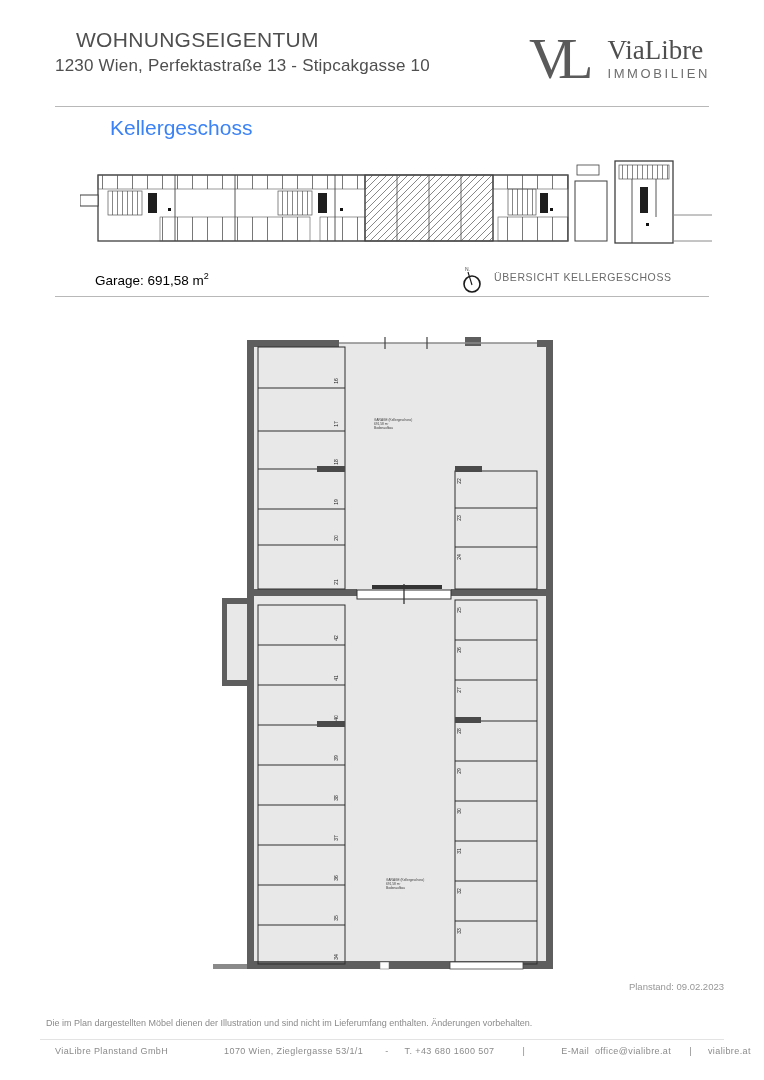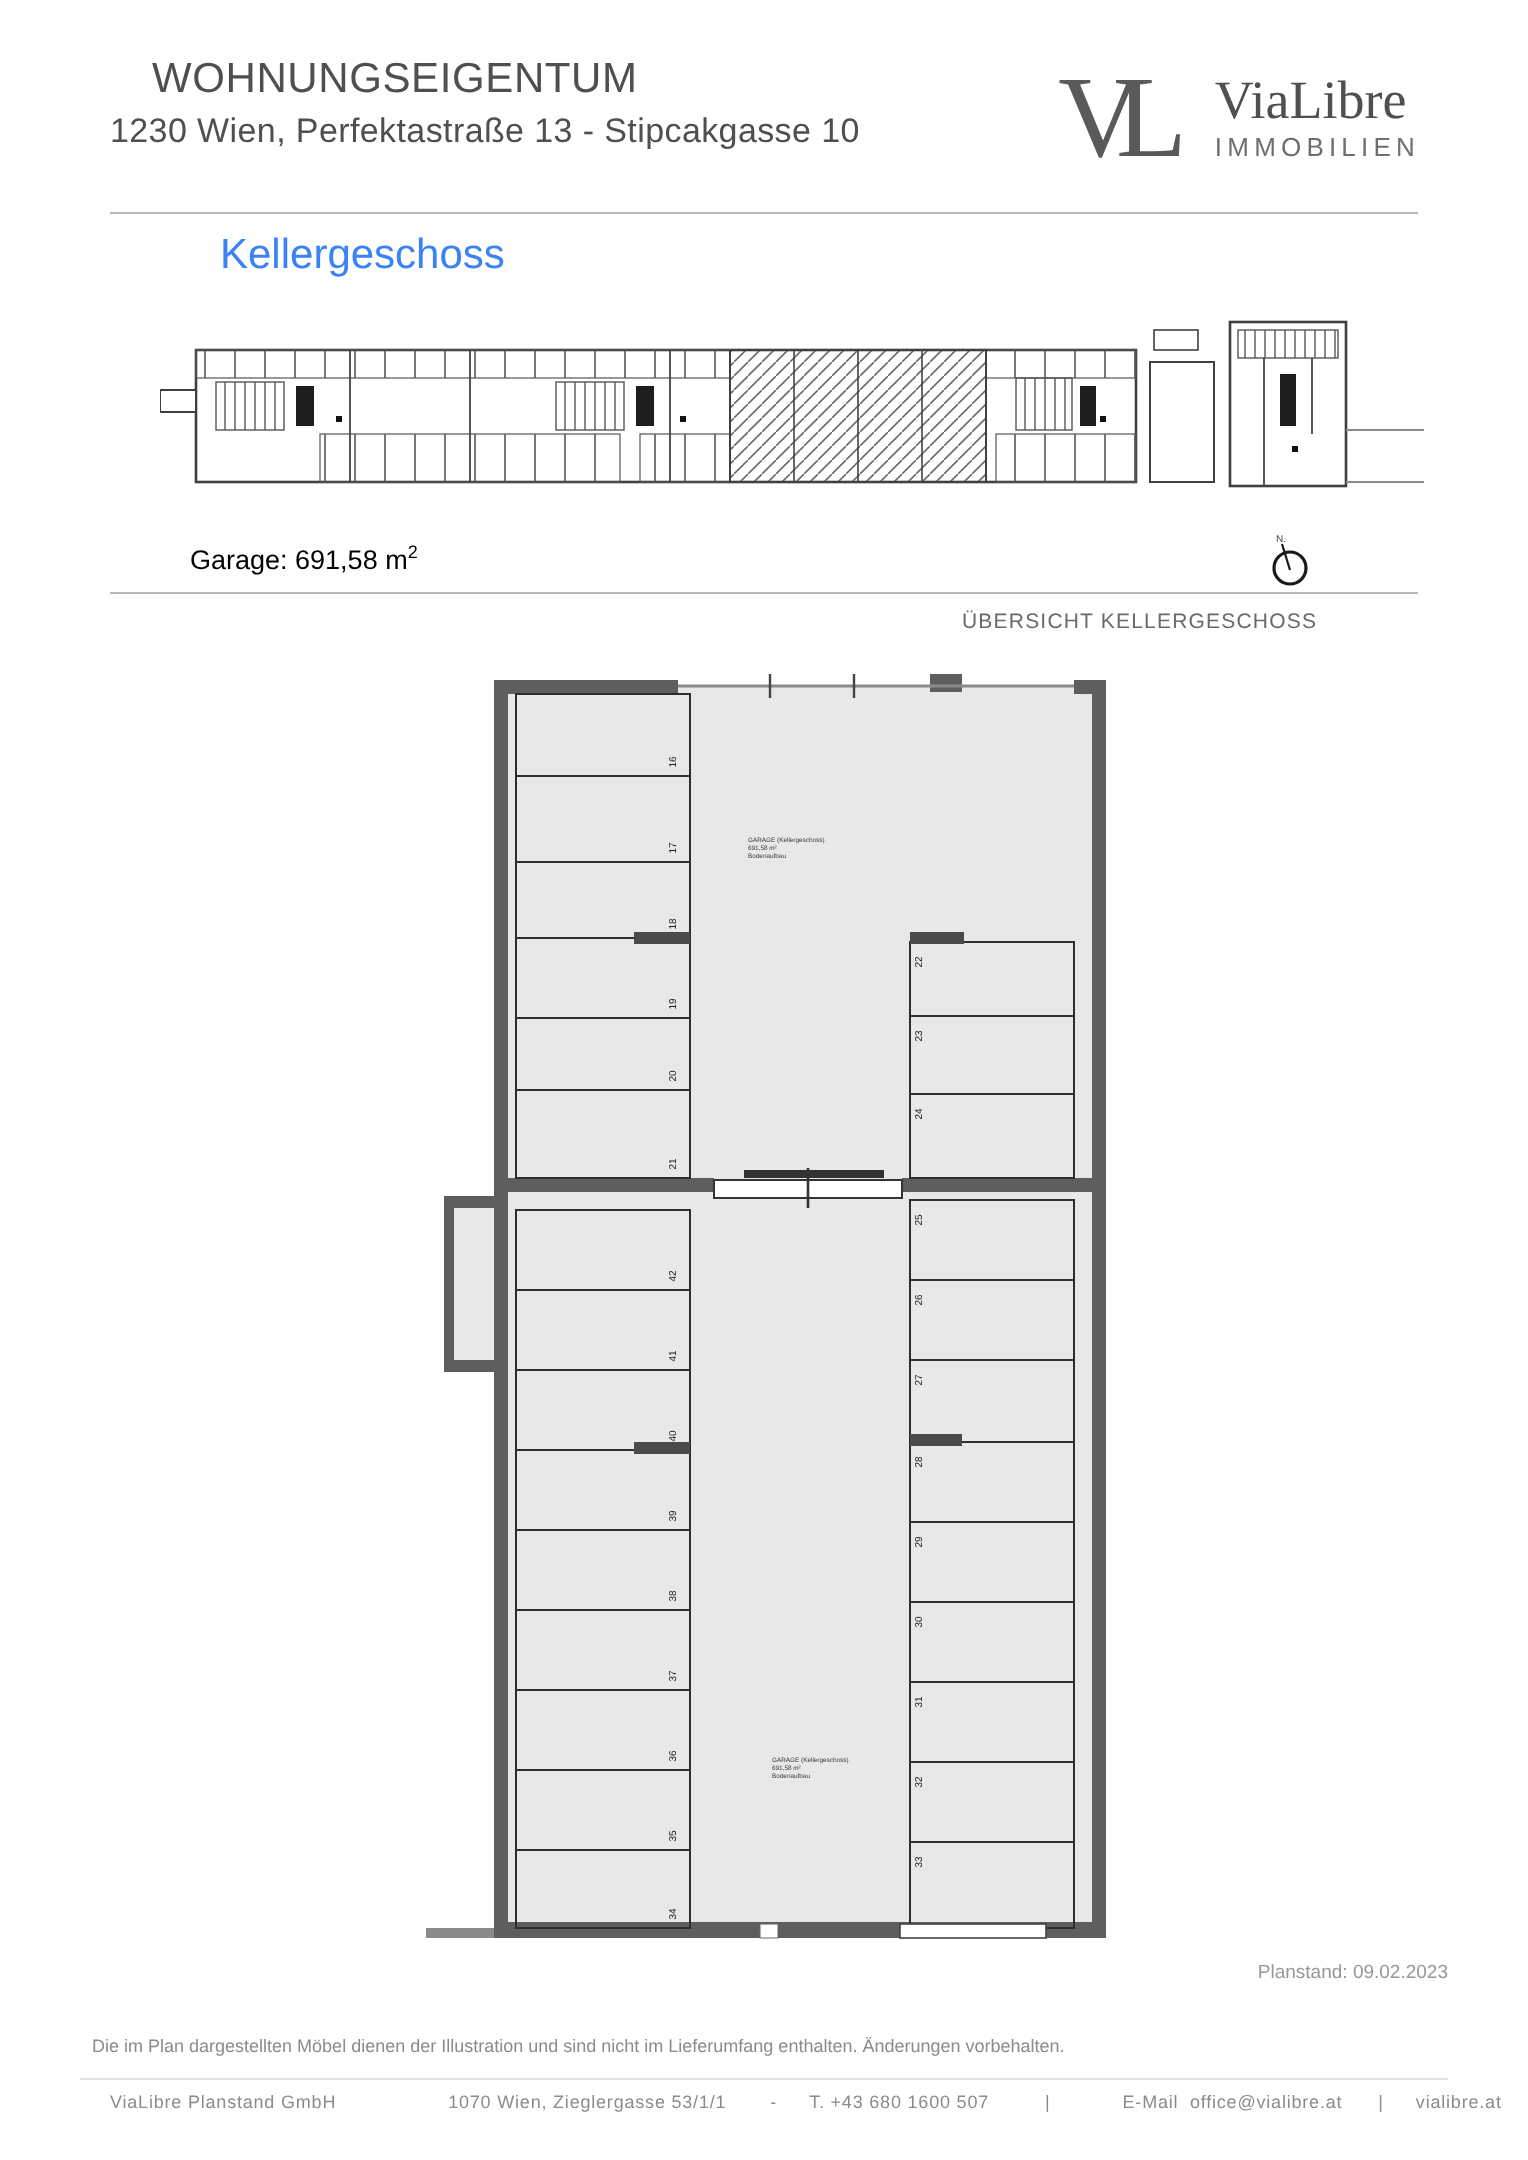--- a/index.html
+++ b/index.html
@@ -16,21 +16,21 @@
   .logo-txt{margin-left:14px;margin-top:6px;}
   .logo-name{font-family:"Liberation Serif","DejaVu Serif",serif;font-size:27px;color:#4f4f4f;line-height:28px;}
   .logo-tag{font-size:13px;color:#6e6e6e;letter-spacing:2.6px;margin-top:2px;}
   .rule{position:absolute;left:55px;width:654px;border-top:1px solid #b8b8b8;height:0;}
   .rule1{top:106px;}
   .rule2{top:296px;}
   .floor-label{position:absolute;left:82px;top:116px;font-size:21px;color:#3b82f6;margin-left:28px;}
   
   .garage-label{position:absolute;left:95px;top:271px;font-size:13.5px;color:#000000;}
   .garage-label sup{font-size:9px;}
-  .overview-row{position:absolute;left:473px;top:263px;display:flex;align-items:flex-end;flex-direction:column;}
+  .overview-row{position:absolute;left:458px;top:263px;display:flex;align-items:flex-start;}
   .overview-label{font-size:10.5px;color:#6a6a6a;letter-spacing:.6px;margin-left:8px;margin-top:8px;}
   
   .ovw{position:absolute;left:80px;top:153px;}
   .plan{position:absolute;left:205px;top:330px;}
   .num{font-size:5px;fill:#1b1b1b;text-anchor:middle;font-family:"Liberation Sans",sans-serif;}
   .microtxt{font-size:3.2px;fill:#3a3a3a;font-family:"Liberation Sans",sans-serif;}
   .nlab{font-size:5px;fill:#444;font-family:"Liberation Sans",sans-serif;}
   
   .ftr-disclaimer{position:absolute;left:46px;top:1018px;font-size:9px;color:#8b8b8b;}
   .ftr-planstand{position:absolute;right:40px;top:981px;font-size:9.5px;color:#979797;}

